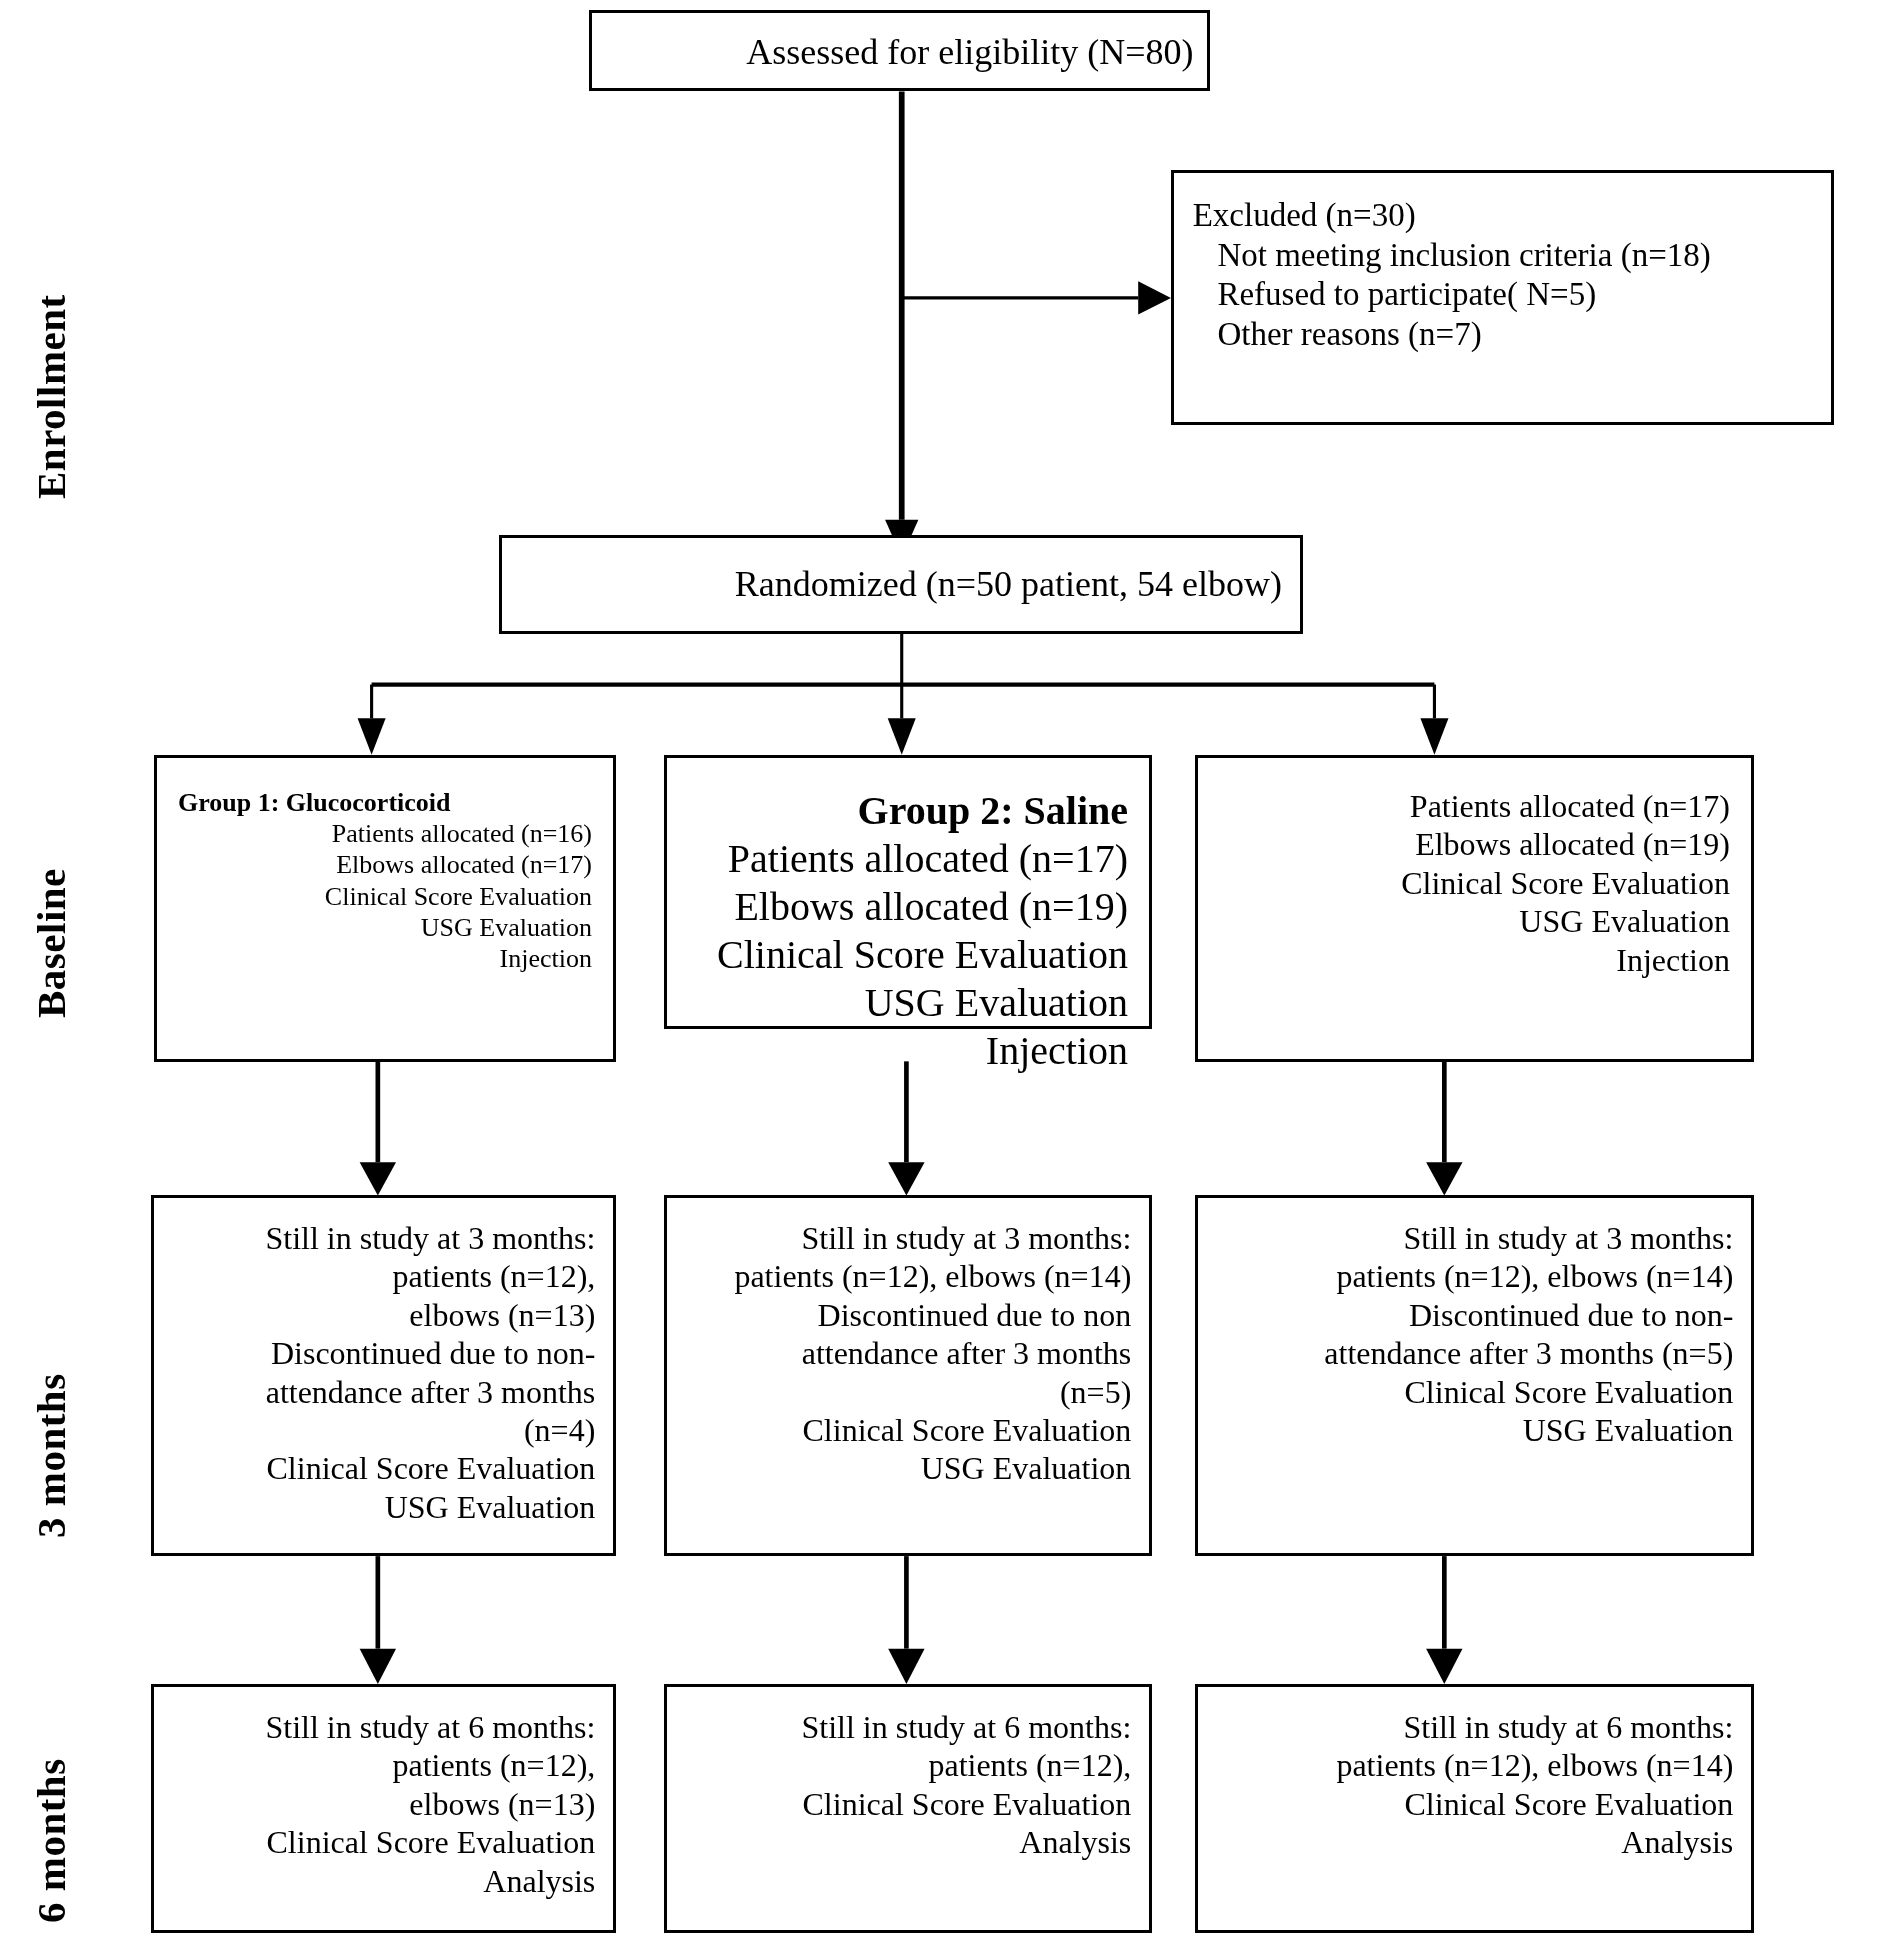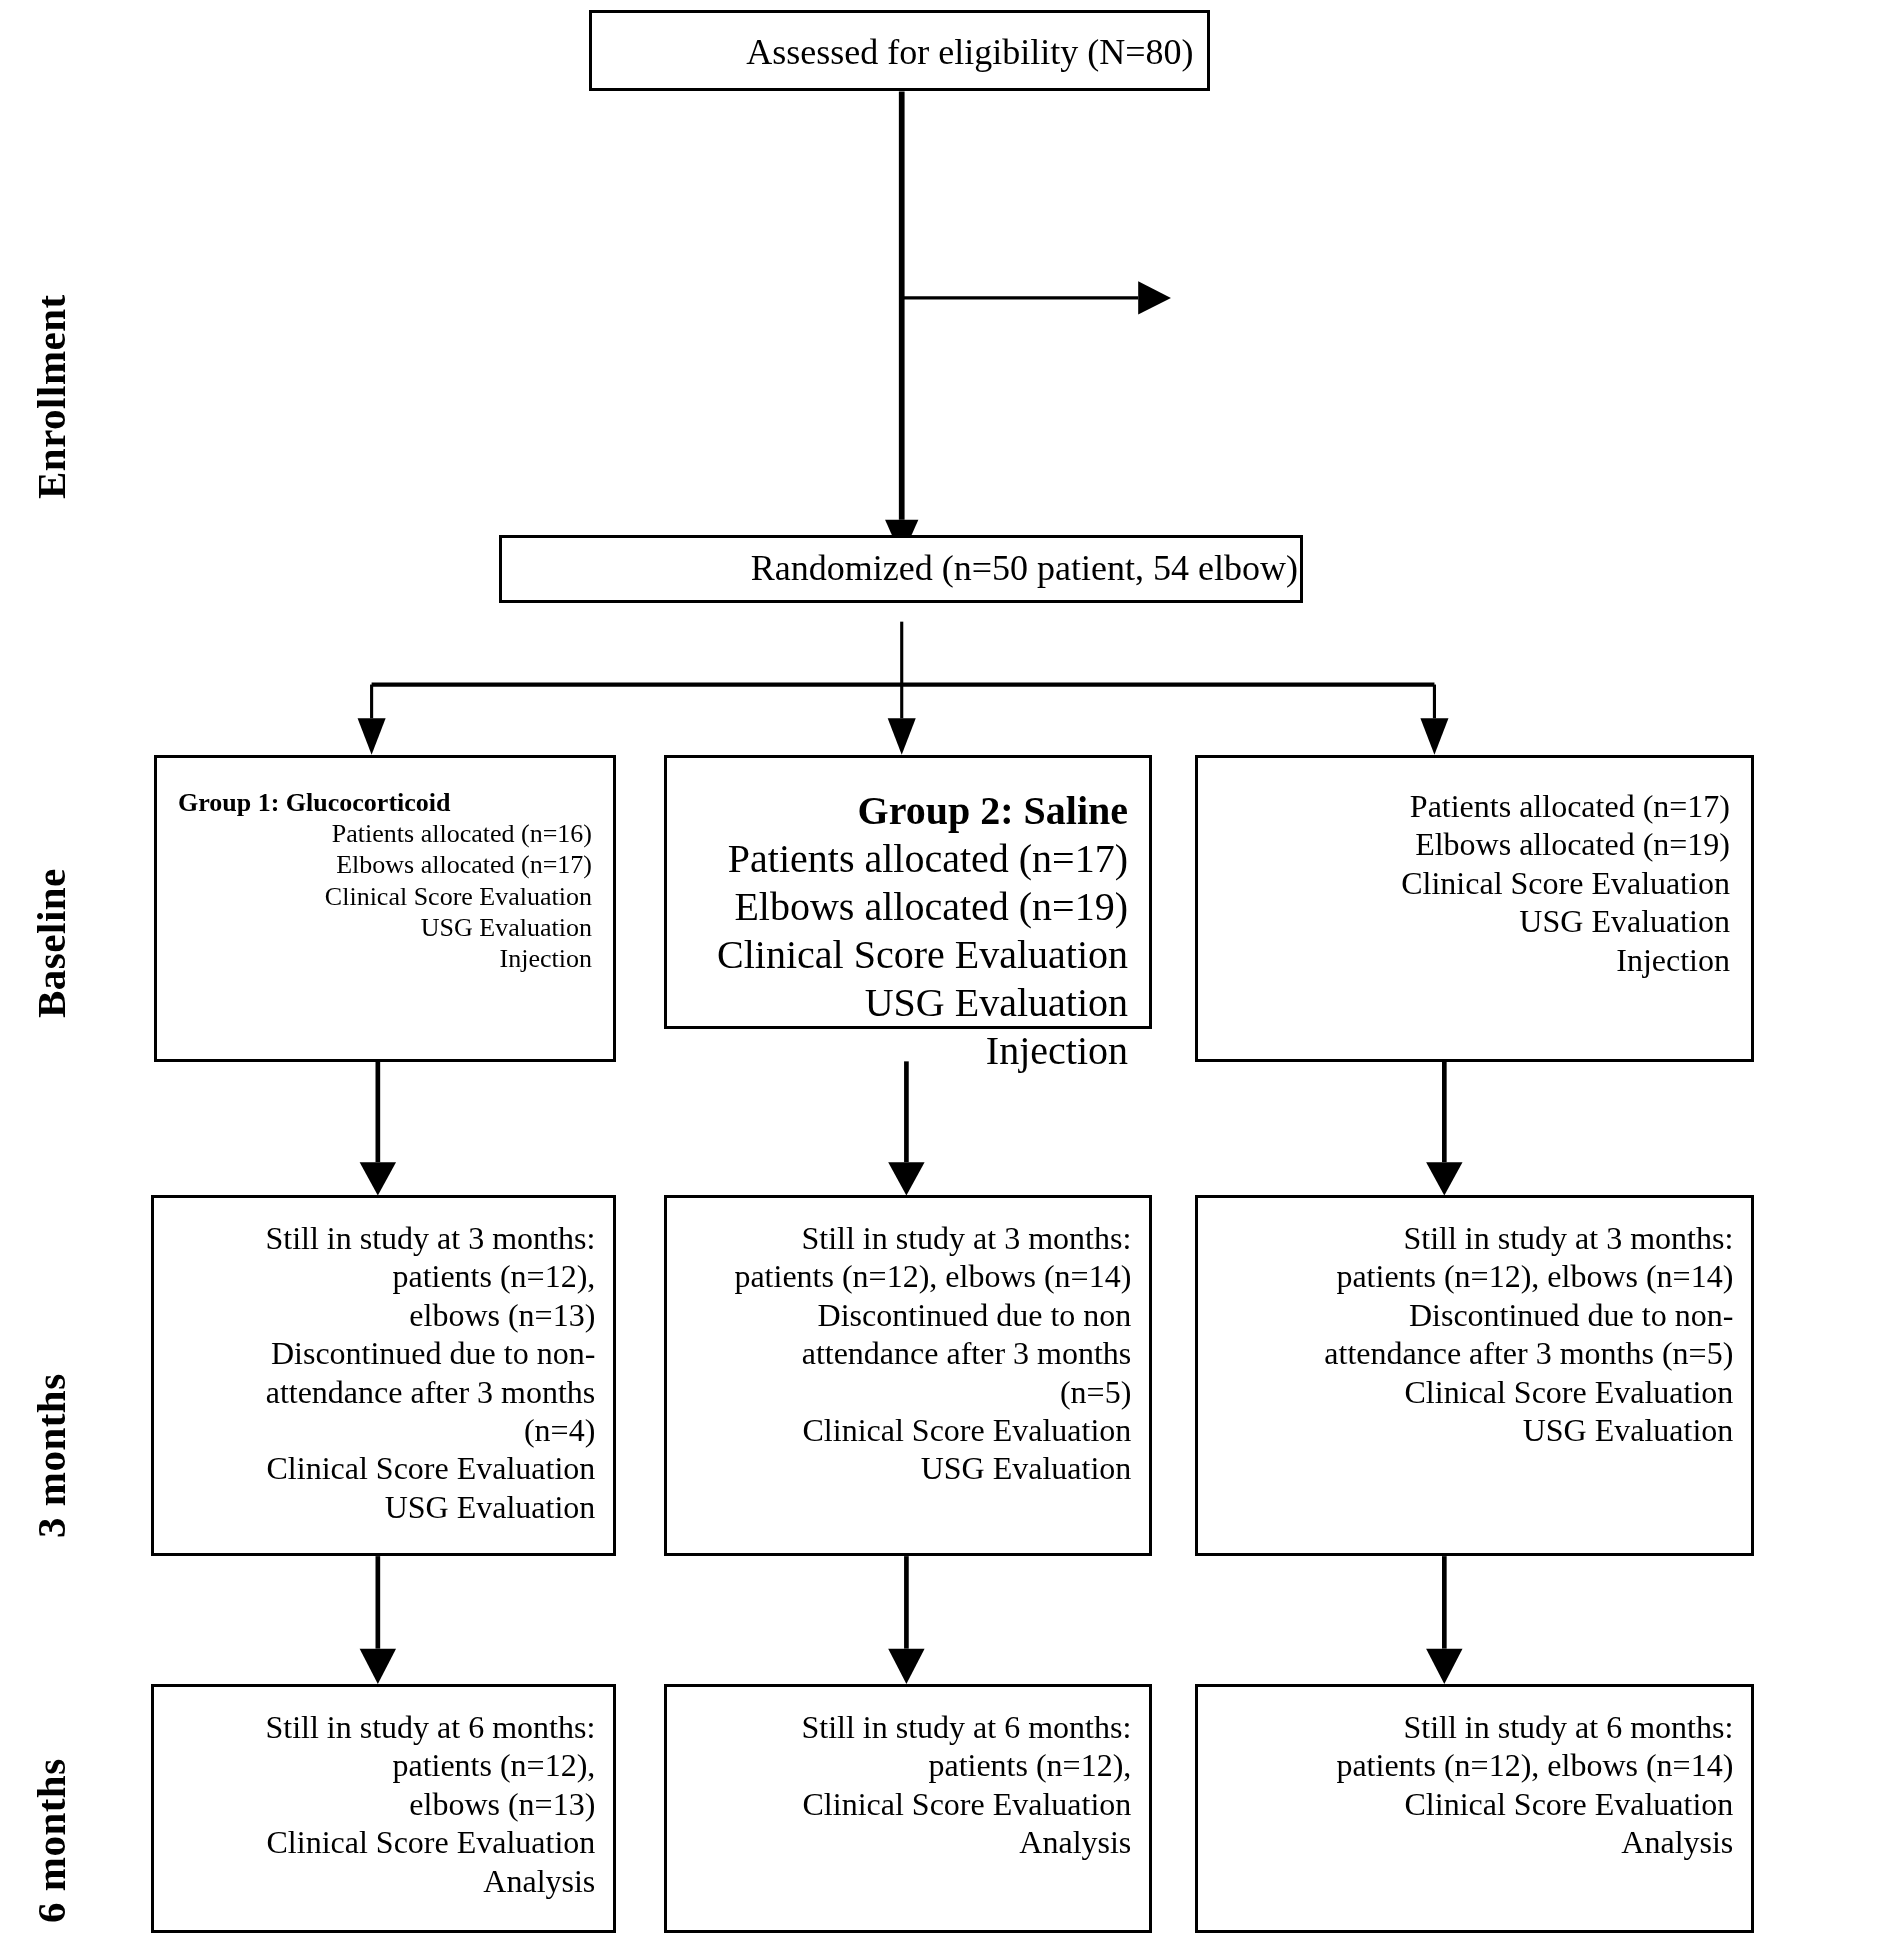--- a/index.html
+++ b/index.html
@@ -119,22 +119,28 @@
     <span>3 months</span>
   </div>
   <div class="stage" style="left:27px; top:1923px; font-size:41px;">
     <span>6 months</span>
   </div>
 
   <div class="node pad-sm" style="left:589px; top:10.4px; width:621px; height:81px; justify-content:center; font-size:36px;">
     <span class="line ctr">Assessed for eligibility (N=80)</span>
   </div>
 
-
-  <div class="node" style="left:499px; top:535px; width:804px; height:68px; justify-content:center; padding:0 2px; font-size:36px;">
+  <div class="node" style="left:1171px; top:170px; width:663px; height:255px; padding:23px 18.7px; font-size:33px;">
+    <span class="line lft">Excluded (n=30)</span>
+    <span class="line lft">   Not meeting inclusion criteria (n=18)</span>
+    <span class="line lft">   Refused to participate( N=5)</span>
+    <span class="line lft">   Other reasons (n=7)</span>
+  </div>
+
+  <div class="node" style="left:499px; top:535px; width:804px; height:99px; justify-content:center; padding:0 18px; font-size:36px;">
     <span class="line ctr">Randomized (n=50 patient, 54 elbow)</span>
   </div>
 
   <div class="node pad-lg" style="left:154px; top:755px; width:462px; height:307px; font-size:26px;">
     <span class="line lft bold">Group 1: Glucocorticoid</span>
     <span class="line ctr">Patients allocated (n=16)</span>
     <span class="line ctr">Elbows allocated (n=17)</span>
     <span class="line ctr">Clinical Score Evaluation</span>
     <span class="line ctr">USG Evaluation</span>
     <span class="line ctr">Injection</span>

